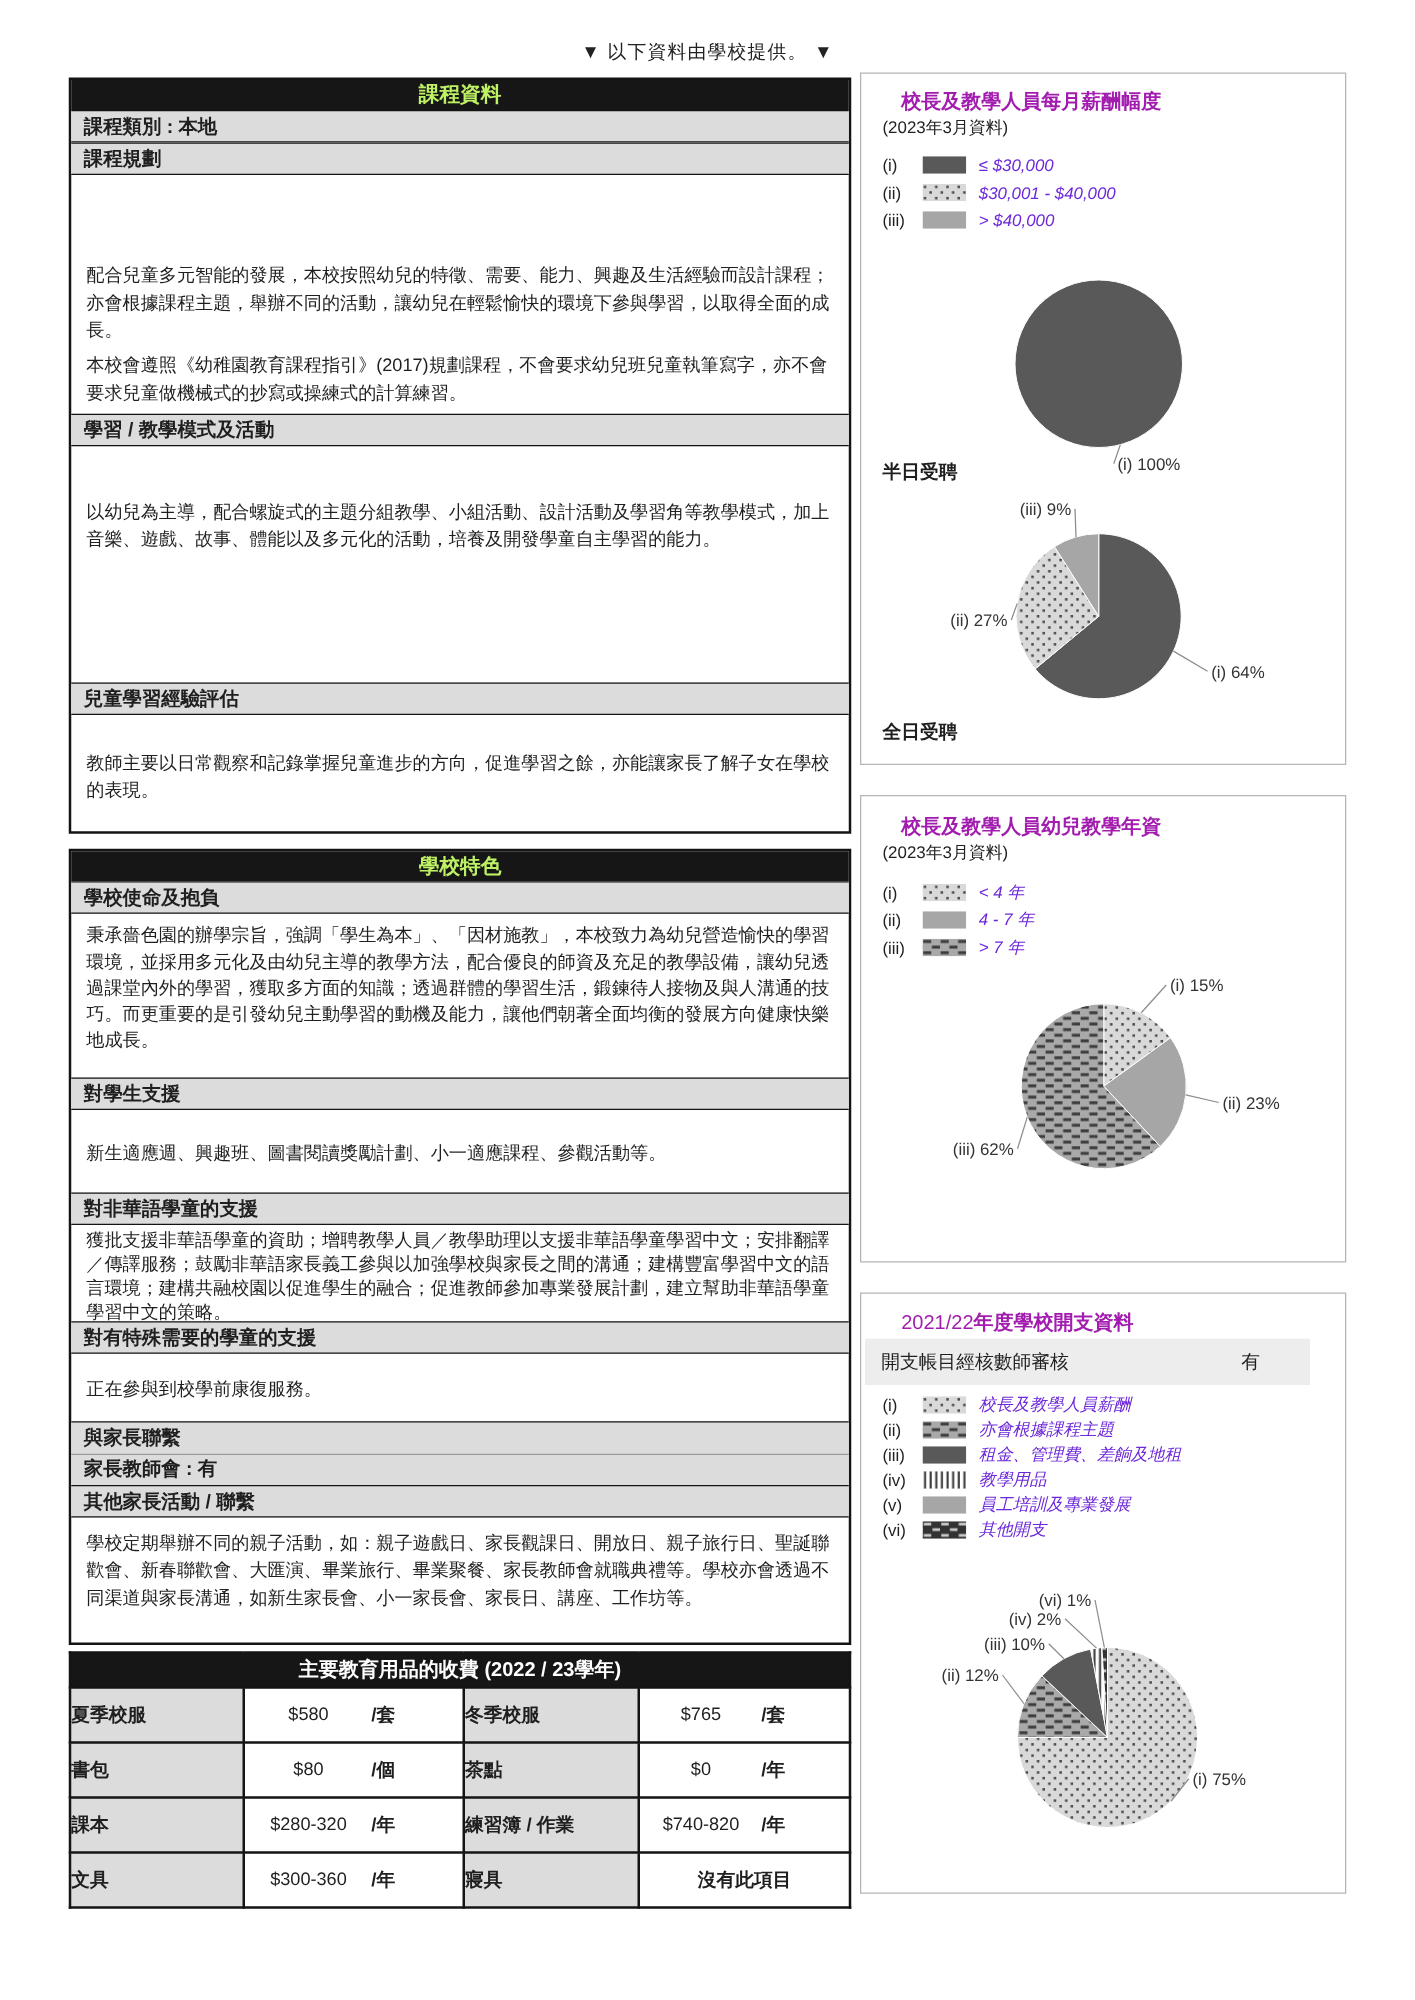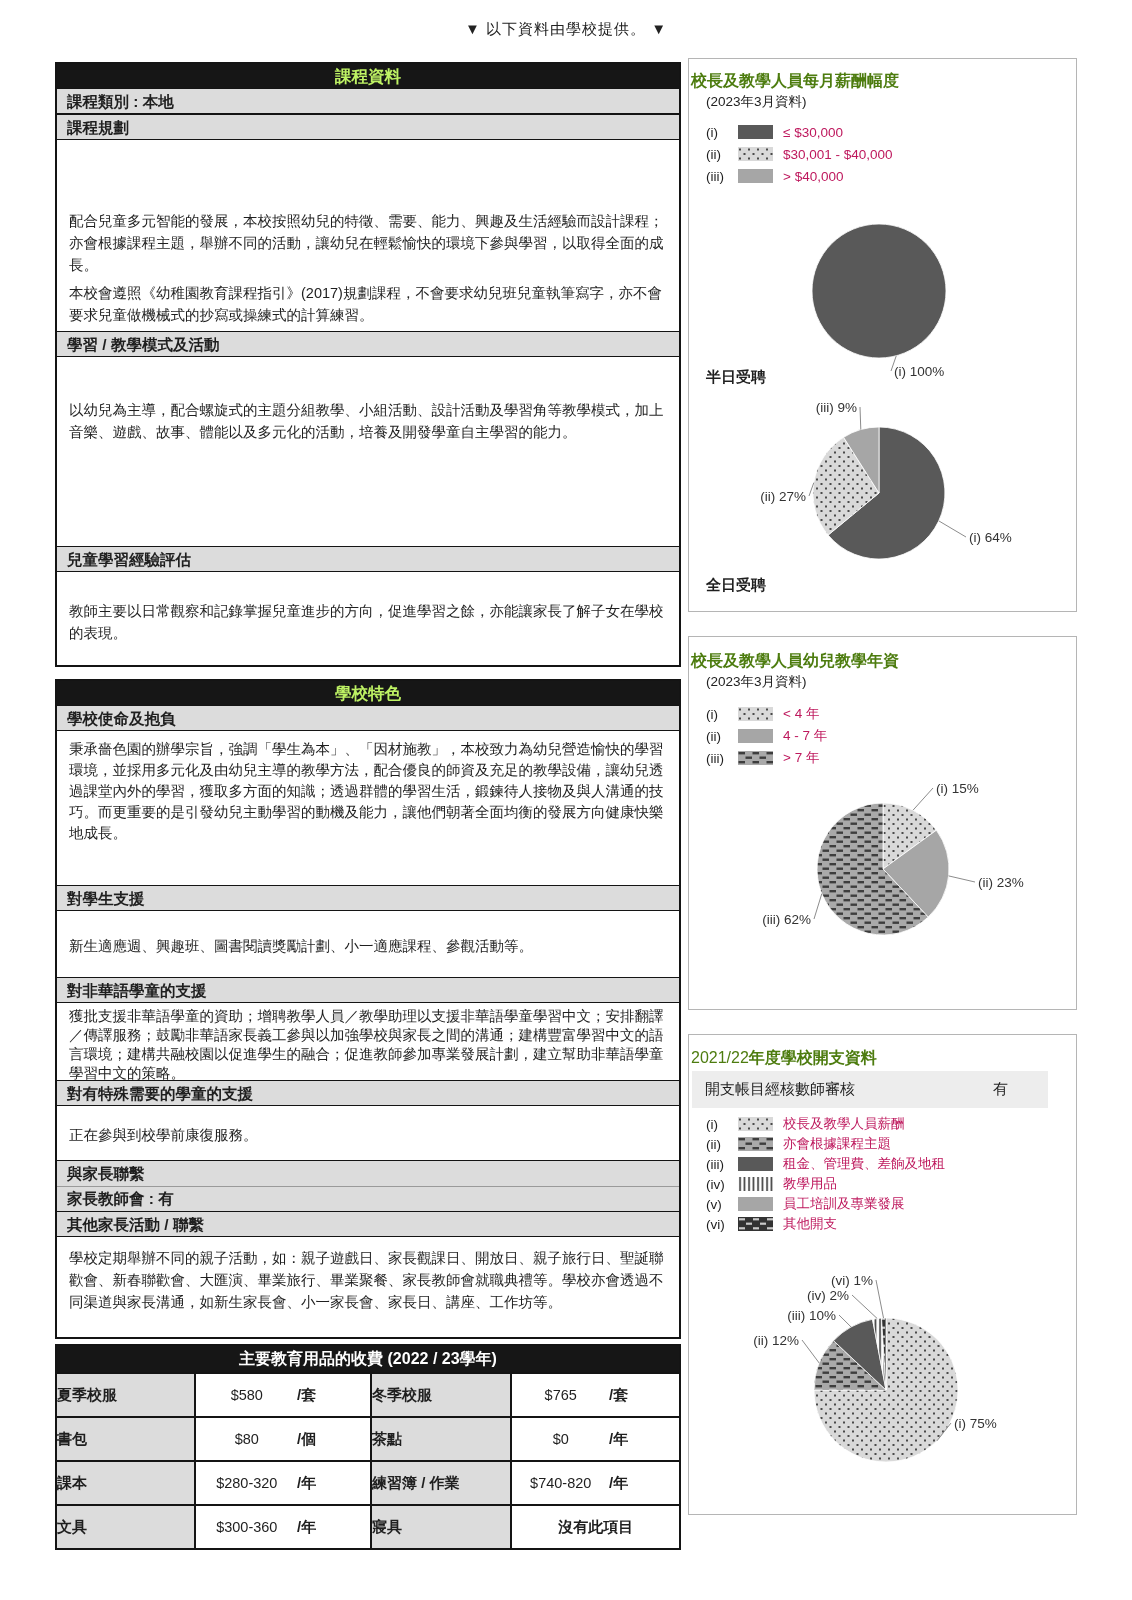--- a/index.html
+++ b/index.html
@@ -1,18 +1,18 @@
 <!DOCTYPE html>
 <html><head>
 <meta charset="utf-8">
 <style>
   * { box-sizing: border-box; margin: 0; padding: 0; }
   body { background:#fff; font-family:"Liberation Sans","DejaVu Sans",sans-serif; color:#1f1f1f; }
   .page { width:1132px; height:1600px; background:#fff; position:relative; overflow:hidden; }
-  .top-note { text-align:center; padding-top:20px; font-size:15px; color:#222; letter-spacing:1px; height:58px; }
+  .top-note { text-align:center; padding-top:32px; font-size:15px; color:#222; letter-spacing:1px; height:58px; }
   .cols { display:flex; gap:7px; padding-left:55px; align-items:flex-start; }
   .col-left { width:626px; margin-top:4px; }
   .col-right { width:389px; }
 
   
   .lbox { border:2px solid #141414; background:#fff; }
   .lbox + .lbox { margin-top:12px; }
   .black-h { background:#161616; color:#bef264; text-align:center; font-weight:bold; font-size:16.5px; height:24px; line-height:24px; }
   .gray-h { background:#dcdcdc; font-weight:bold; font-size:15.5px; padding:3px 10px; height:26px; line-height:19px;
             border-top:1.5px solid #141414; border-bottom:1.5px solid #141414; }
@@ -29,27 +29,27 @@
   .fee-table td { height:44px; font-size:15px; }
   .fl { background:#dcdcdc; font-weight:bold; padding-left:0; }
   .vwrap { display:flex; align-items:center; width:100%; }
   .price { width:58%; text-align:center; font-size:14.5px; }
   .unit { width:42%; text-align:left; font-weight:bold; }
   .noitem { width:100%; text-align:center; font-weight:bold; }
 
   
   .rbox { position:relative; border:1px solid #b5b5b5; background:#fff; width:389px; }
   .rbox + .rbox { margin-top:24px; }
-  .rb-title { position:absolute; left:2px; font-size:16px; font-weight:bold; color:#4d7c0f; white-space:nowrap; }
+  .rb-title { position:absolute; left:32px; font-size:16px; font-weight:bold; color:#a21caf; white-space:nowrap; }
   .rb-title .tp { font-weight:normal; }
   .rb-sub { position:absolute; left:17px; font-size:13.5px; color:#222; }
   .lg { position:absolute; left:17px; display:flex; align-items:center; font-size:13.5px; height:18px; white-space:nowrap; }
   .lg-key { width:32px; }
   .lg svg { margin-right:10px; display:block; }
-  .lg-label { color:#be185d; }
+  .lg-label { color:#6d28d9;font-style:italic; }
   .audit-banner { position:absolute; left:3px; width:356px; height:37px; background:#ededed;
                   display:flex; align-items:center; justify-content:space-between;
                   padding:0 40px 0 13px; font-size:15px; }
   svg.pie { position:absolute; left:0; }
   .pie-caption { position:absolute; left:17px; font-size:15px; font-weight:bold; }
   text.pie-label { font-size:13.5px; fill:#333; font-family:"Liberation Sans","DejaVu Sans",sans-serif; }
 </style>
 </head>
 <body>
 
@@ -102,21 +102,21 @@
         <div class="gray-h">兒童學習經驗評估</div>
         <div class="cell" style="height:93px; padding-top:28px;">
           <p>教師主要以日常觀察和記錄掌握兒童進步的方向，促進學習之餘，亦能讓家長了解子女在學校的表現。</p>
         </div>
       </section>
 
       <section class="lbox">
         <div class="black-h">學校特色</div>
 
         <div class="gray-h">學校使命及抱負</div>
-        <div class="cell" style="height:154px; padding-top:8px; line-height:21px;">
+        <div class="cell" style="height:131px; padding-top:8px; line-height:21px;">
           <p>秉承嗇色園的辦學宗旨，強調「學生為本」、「因材施教」，本校致力為幼兒營造愉快的學習環境，並採用多元化及由幼兒主導的教學方法，配合優良的師資及充足的教學設備，讓幼兒透過課堂內外的學習，獲取多方面的知識；透過群體的學習生活，鍛鍊待人接物及與人溝通的技巧。而更重要的是引發幼兒主動學習的動機及能力，讓他們朝著全面均衡的發展方向健康快樂地成長。</p>
         </div>
 
         <div class="gray-h">對學生支援</div>
         <div class="cell" style="height:66px; padding-top:24px;">
           <p>新生適應週、興趣班、圖書閱讀獎勵計劃、小一適應課程、參觀活動等。</p>
         </div>
 
         <div class="gray-h">對非華語學童的支援</div>
         <div class="cell" style="height:77px; padding-top:4px; line-height:19px;">

